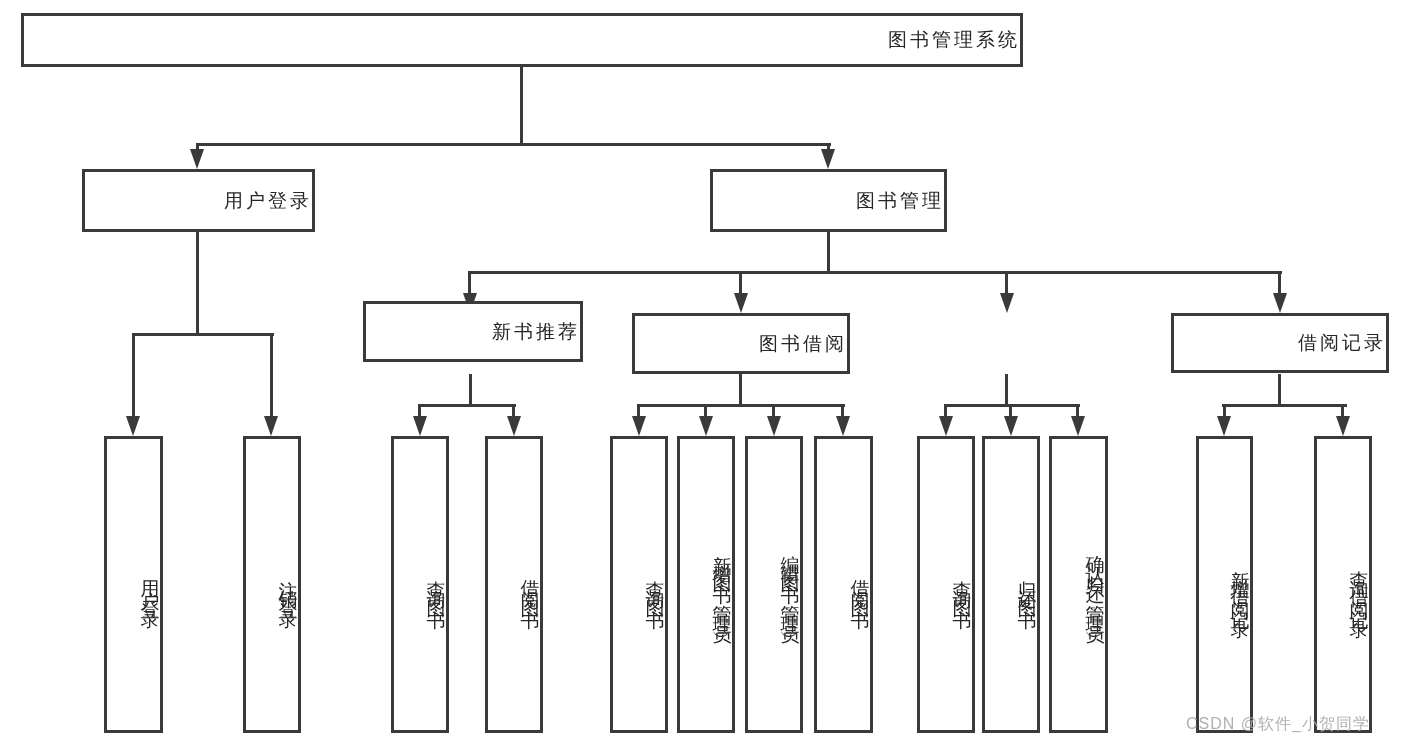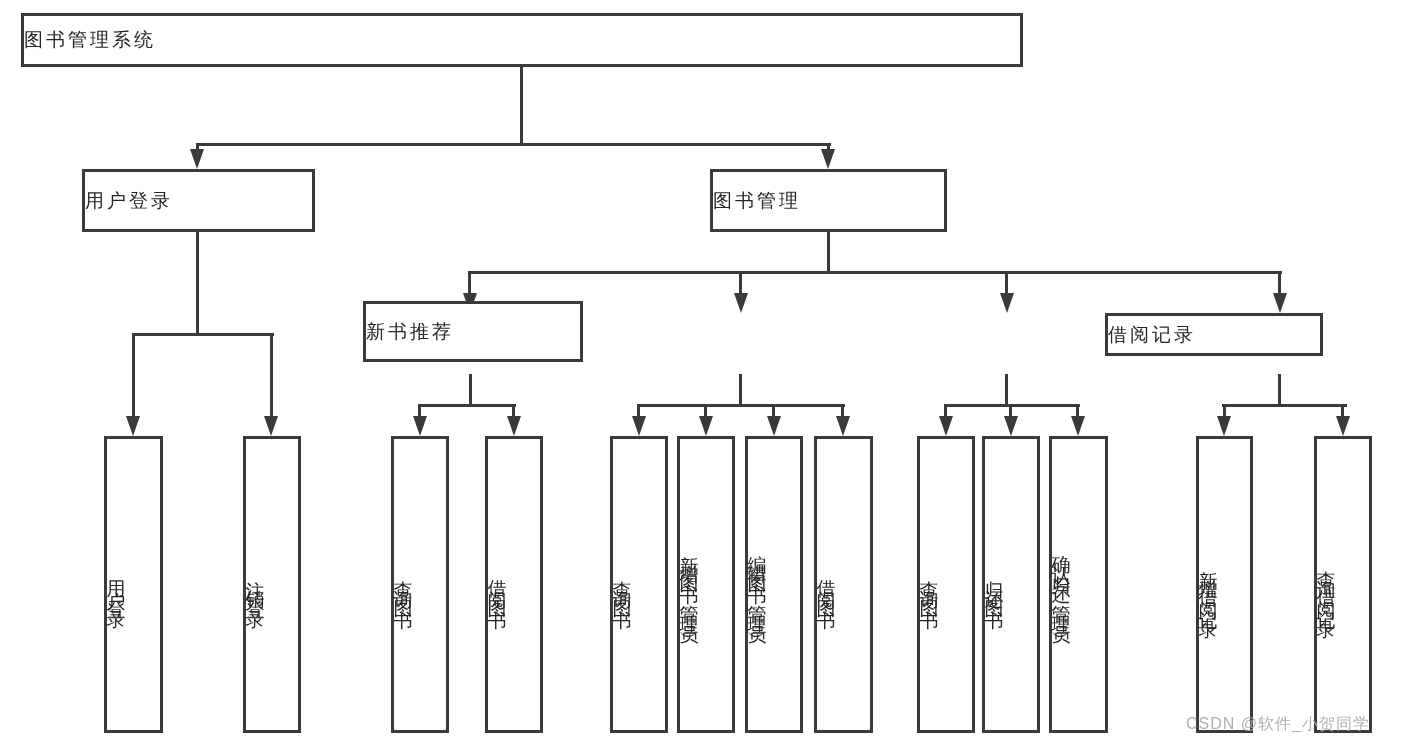--- a/index.html
+++ b/index.html
@@ -8,21 +8,21 @@
     --bg:#ffffff;
     --watermark:#a8a8a8;
   }
   html,body{margin:0;padding:0;background:var(--bg);}
   .canvas{
     position:relative;width:1405px;height:747px;background:var(--bg);
     font-family:"Liberation Sans","DejaVu Sans",sans-serif;overflow:hidden;
   }
   .box{
     position:absolute;box-sizing:border-box;border:3px solid var(--line);
-    background:var(--bg);display:flex;align-items:center;justify-content:flex-start;
+    background:var(--bg);display:flex;align-items:center;justify-content:flex-end;
     color:var(--text);
   }
   .box .lbl{font-size:19px;letter-spacing:3px;white-space:nowrap;}
   .box.v .lbl{
     writing-mode:vertical-lr;text-orientation:mixed;
     font-size:19px;letter-spacing:10px;line-height:1;white-space:normal;
   }
   .vline,.hline{position:absolute;background:var(--line);}
   .vline{width:3px;}
   .hline{height:3px;}
@@ -74,21 +74,24 @@
   <div class="vline" style="left:739px;top:271px;height:24px"></div>
   <div class="arrow" style="left:734px;top:293px"></div>
   <div class="vline" style="left:1005px;top:271px;height:24px"></div>
   <div class="arrow" style="left:1000px;top:293px"></div>
   <div class="vline" style="left:1278px;top:271px;height:24px"></div>
   <div class="arrow" style="left:1273px;top:293px"></div>
 
   <div class="box" style="left:363px;top:301px;width:220px;height:61px">
     <span class="lbl">新书推荐</span>
   </div>
-  <div class="box" style="left:1105px;top:313px;width:218px;height:43px">
+  <div class="box" style="left:632px;top:313px;width:218px;height:61px">
+    <span class="lbl">图书借阅</span>
+  </div>
+  <div class="box" style="left:1171px;top:313px;width:218px;height:60px">
     <span class="lbl">借阅记录</span>
   </div>
 
   <div class="vline" style="left:469px;top:374px;height:32px"></div>
   <div class="hline" style="left:418px;top:404px;width:98px"></div>
   <div class="vline" style="left:418px;top:404px;height:14px"></div>
   <div class="arrow" style="left:413px;top:416px"></div>
   <div class="vline" style="left:512px;top:404px;height:14px"></div>
   <div class="arrow" style="left:507px;top:416px"></div>
 

